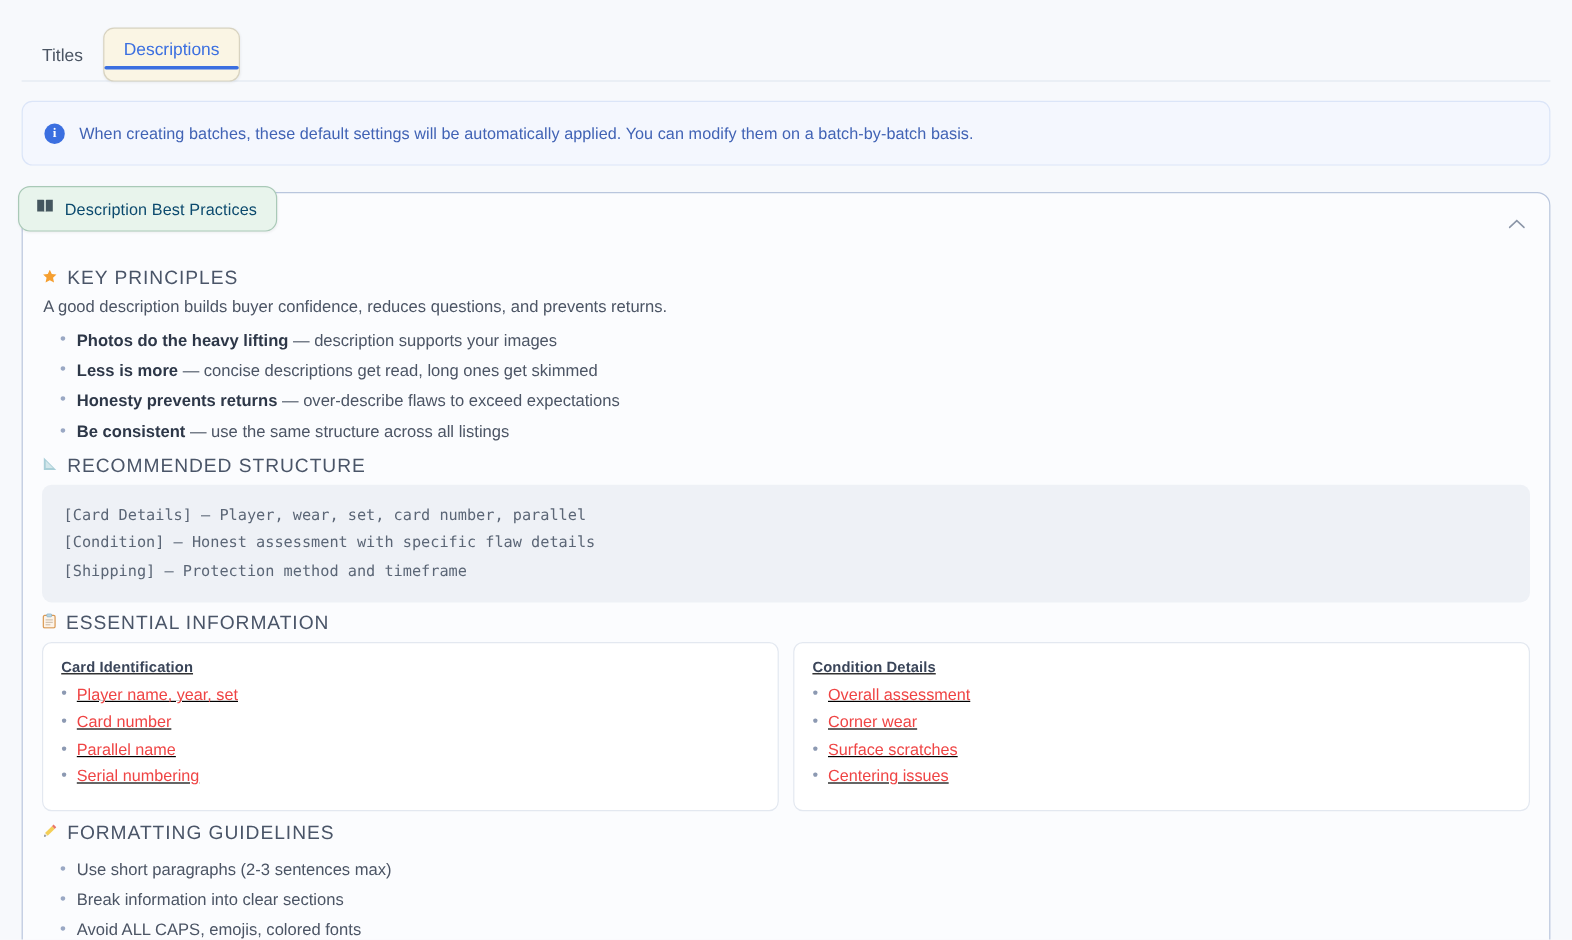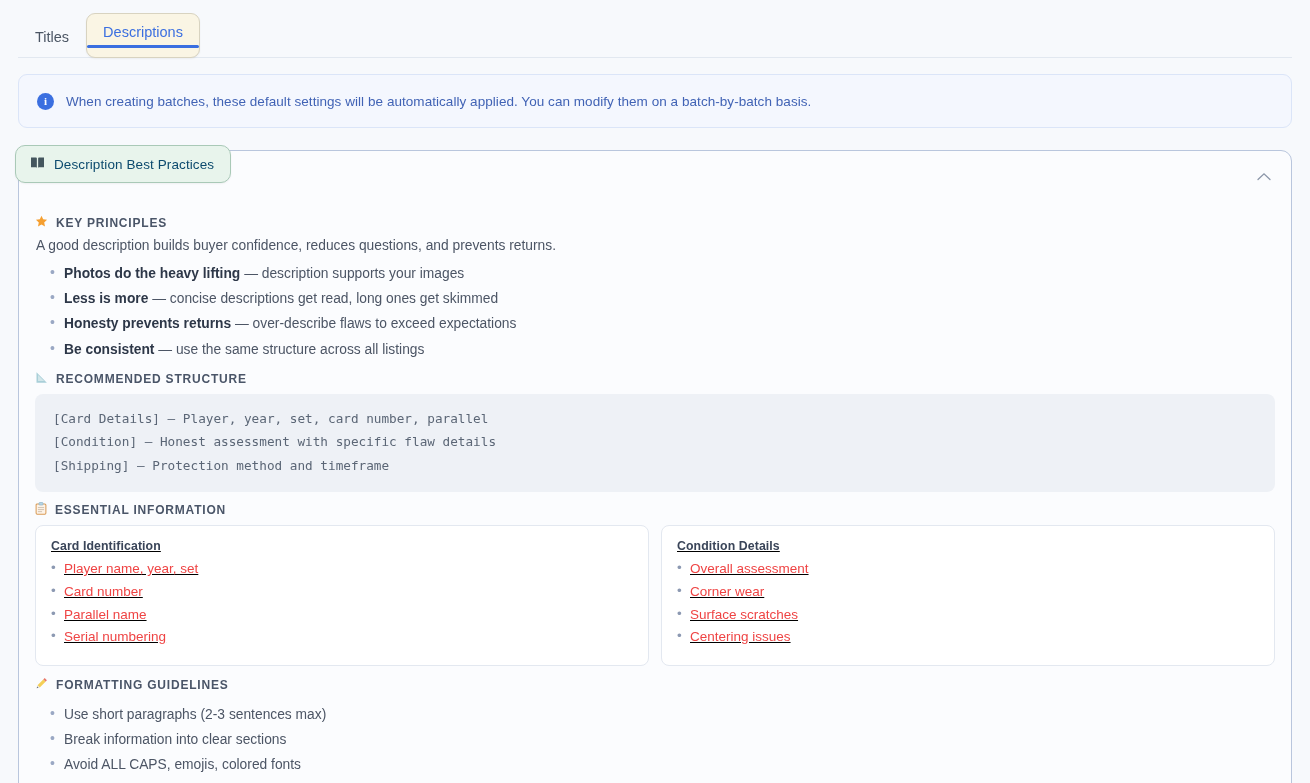--- a/index.html
+++ b/index.html
@@ -8,21 +8,21 @@
     width: 1310px; height: 783px;
     overflow: hidden;
     background: #f7f9fc;
     font-family: "Liberation Sans", sans-serif;
     -webkit-font-smoothing: antialiased;
   }
 
   
   .tabbar {
     position: relative;
-    height: 58px;
+    height: 68px;
     padding: 0 0 0 18px;
     display: flex;
     align-items: flex-end;
     background: #f7f9fc;
   }
   .tabbar::after {
     content: "";
     position: absolute;
     left: 18px; right: 18px; bottom: 0;
     height: 1px;
@@ -132,22 +132,22 @@
   
   .panel-body { padding: 6px 16px 0 16px; }
 
   .sec-head {
     display: flex;
     align-items: center;
     gap: 8px;
     margin: 9px 0 6px 0;
   }
   .sec-head-title {
-    font-size: 12px;
-    font-weight: bold;
+    font-size: 16px;
+    font-weight: normal;
     letter-spacing: .8px;
     color: #4a5568;
     text-transform: uppercase;
   }
   .ic { flex: none; display: block; }
 
   .lead {
     font-size: 13.8px;
     color: #4c5565;
     margin: 6px 0 10px 1px;
@@ -284,21 +284,21 @@
       <span class="ic">
         <svg width="13" height="13" viewBox="0 0 14 14">
           <path d="M1.6 1.4v11.2h11.2z" fill="#a9cfd8"></path>
           <path d="M3.3 4.2v6.6h6.6z" fill="#f4f9fa" opacity=".55"></path>
         </svg>
       </span>
       <span class="sec-head-title">RECOMMENDED STRUCTURE</span>
     </div>
 
     <div class="codeblock">
-      <div>[Card Details] — Player, year, set, card number, parallel</div>
+      <div>[Card Details] — Player, wear, set, card number, parallel</div>
       <div>[Condition] — Honest assessment with specific flaw details</div>
       <div>[Shipping] — Protection method and timeframe</div>
     </div>
 
     <div class="sec-head">
       <span class="ic">
         <svg width="12" height="13" viewBox="0 0 13 14">
           <rect x="1.2" y="2" width="10.6" height="11.2" rx="1.2" fill="#fdf3e8" stroke="#d99a55" stroke-width="1.1"></rect>
           <rect x="4.3" y=".6" width="4.4" height="2.6" rx=".8" fill="#b9d8e8" stroke="#8fb4c9" stroke-width=".8"></rect>
           <path d="M3.6 6h5.8M3.6 8.2h5.8M3.6 10.4h3.6" stroke="#c9b9a6" stroke-width=".9" stroke-linecap="round"></path>

